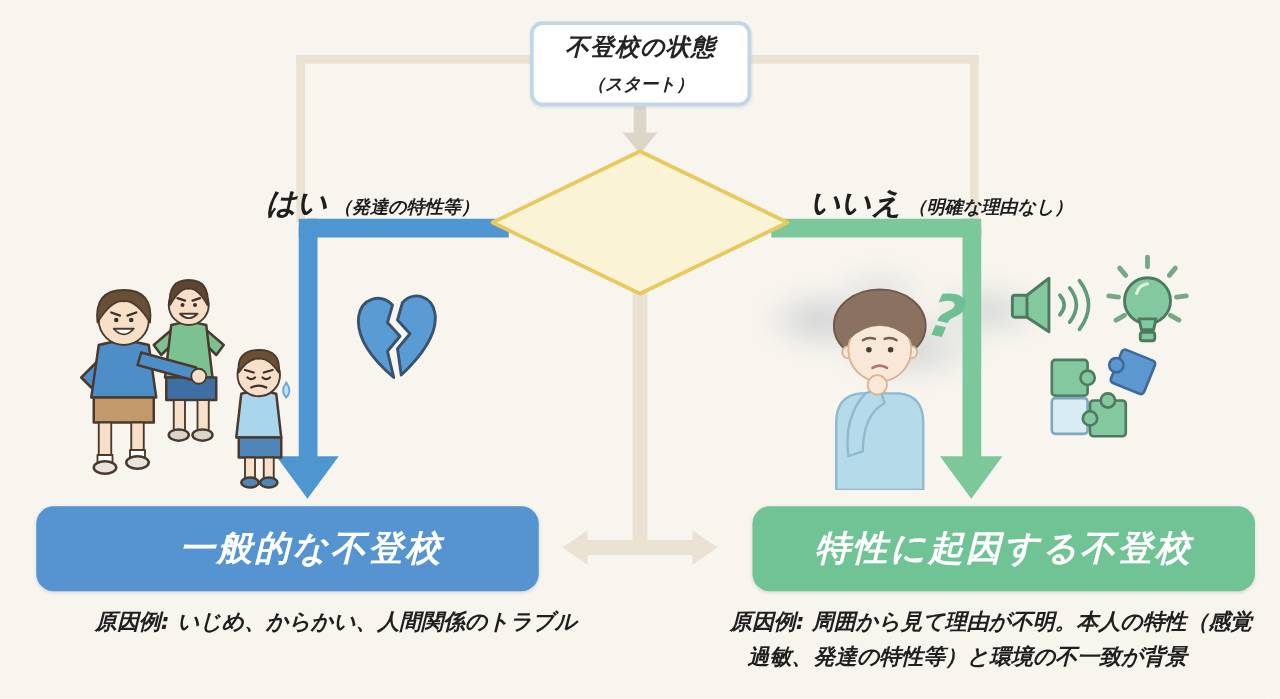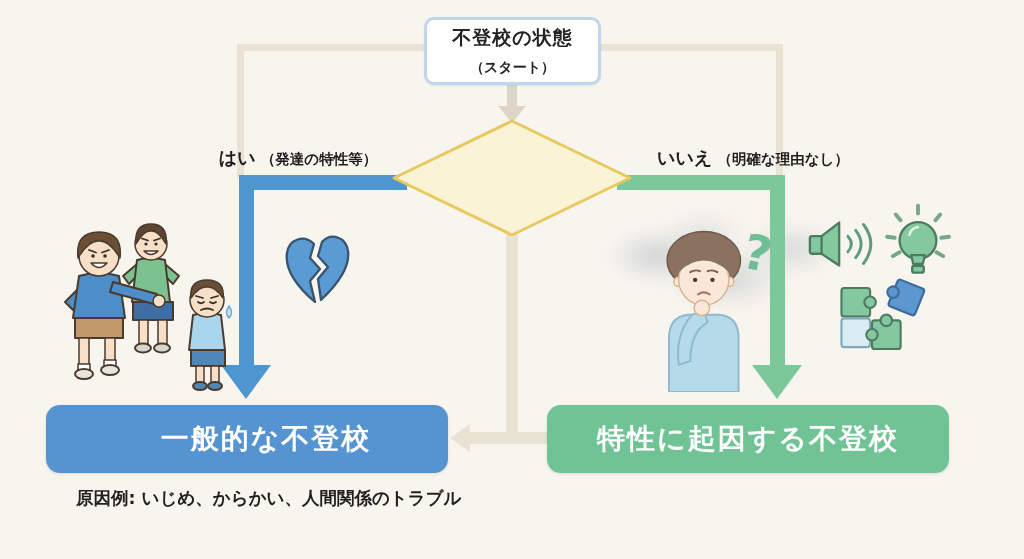--- a/index.html
+++ b/index.html
@@ -1,17 +1,17 @@
 <!DOCTYPE html>
 <html style="--background: #F8F5EF; --connector: #EAE2D3; --start_arrow: #DCD6C9; --start_border: #BFD7E8; --blue: #5594D0; --green: #6FC394; --arrow_blue: #4E96D0; --arrow_green: #7CC89A; --diamond_fill: #FBF3D6; --diamond_border: #E8C95F; --text_dark: #242424;"><head>
 <meta charset="utf-8">
 <style>
   html,body{margin:0;padding:0;}
   body{font-family:"DejaVu Sans","Liberation Sans",sans-serif;}
-  #stage{position:relative;width:1024px;height:559px;background:var(--background);overflow:hidden;}
+  #stage{position:relative;width:1024px;height:559px;background:var(--background);overflow:hidden;font-style:italic;}
   #stage *{box-sizing:border-box;}
 
   
   .faint{position:absolute;background:var(--connector);}
   .tri{position:absolute;width:0;height:0;}
 
   
   .start-node{position:absolute;left:424px;top:17px;width:177px;height:68px;background:#FFFFFF;
     border:3px solid var(--start_border);border-radius:10px;display:flex;flex-direction:column;
     align-items:center;justify-content:center;box-shadow:0 1px 2px rgba(120,130,140,.15);}
@@ -23,21 +23,21 @@
   .start-arrow-head{left:498px;top:106px;border-left:14px solid transparent;border-right:14px solid transparent;border-top:17px solid var(--start_arrow);}
 
   
   .diamond-svg{position:absolute;left:390px;top:118px;}
   .decision-text{position:absolute;left:392px;top:150px;width:240px;text-align:center;}
   .decision-q{font-size:17.5px;font-weight:bold;color:var(--text_dark);}
   .decision-ex{font-size:13.5px;font-weight:bold;color:var(--text_dark);margin-top:5px;}
 
   
   .branch-label{position:absolute;top:146px;white-space:nowrap;color:#1d1d1d;text-align:center;}
-  .branch-label .big{font-size:18px;font-weight:bold;}
+  .branch-label .big{font-size:24px;font-weight:bold;}
   .branch-label .note{font-size:14.5px;font-weight:bold;}
   .yes-label{left:186px;width:224px;}
   .no-label{left:630px;width:246px;}
 
   
   .bar{position:absolute;}
   .blue-h{left:239px;top:175px;width:168px;height:15px;background:var(--arrow_blue);border-top-left-radius:7px;}
   .blue-v{left:239px;top:175px;width:15px;height:192px;background:var(--arrow_blue);}
   .blue-head{left:221px;top:365px;border-left:25px solid transparent;border-right:25px solid transparent;border-top:34px solid var(--arrow_blue);}
   .green-h{left:617px;top:175px;width:168px;height:15px;background:var(--arrow_green);border-top-right-radius:7px;}
@@ -48,22 +48,22 @@
   .mid-stem{left:506px;top:233px;width:12px;height:200px;}
   .mid-arm-l{left:468px;top:432px;width:46px;height:12px;}
   .mid-arm-r{left:510px;top:432px;width:46px;height:12px;}
   .mid-tri-l{left:450px;top:424px;border-top:14px solid transparent;border-bottom:14px solid transparent;border-right:20px solid var(--connector);}
   .mid-tri-r{left:554px;top:424px;border-top:14px solid transparent;border-bottom:14px solid transparent;border-left:20px solid var(--connector);}
 
   
   .result-box{position:absolute;top:405px;width:402px;height:68px;border-radius:14px;display:flex;
     align-items:center;justify-content:center;box-shadow:0 1px 3px rgba(100,110,120,.2);}
   .result-box .title{color:#FFFFFF;font-size:28px;font-weight:bold;letter-spacing:2px;}
-  .blue-box{left:46px;background:var(--blue);padding-left:38px;}
-  .green-box{left:547px;background:var(--green);}
+  .blue-box{left:29px;background:var(--blue);padding-left:38px;}
+  .green-box{left:602px;background:var(--green);}
 
   
   .caption{position:absolute;top:484px;width:430px;font-size:17.5px;font-weight:bold;color:#1f1f1f;line-height:1.6;}
   .caption-left{left:56px;margin-left:20px;}
   .caption-right{left:584px;width:426px;}
   .caption .line{display:block;}
   .caption-right .line2{padding-left:14px;}
 
   
   .illus{position:absolute;}
@@ -243,14 +243,18 @@
   <div class="result-box blue-box">
     <span class="title">一般的な不登校</span>
   </div>
   <div class="result-box green-box">
     <span class="title">特性に起因する不登校</span>
   </div>
 
   <div class="caption caption-left">
     <span class="line">原因例: いじめ、からかい、人間関係のトラブル</span>
   </div>
+  <div class="caption caption-right">
+    <span class="line">原因例: 周囲から見て理由が不明。本人の特性（感覚</span>
+    <span class="line line2">過敏、発達の特性等）と環境の不一致が背景</span>
+  </div>
 
 </div>
 
 </body></html>

